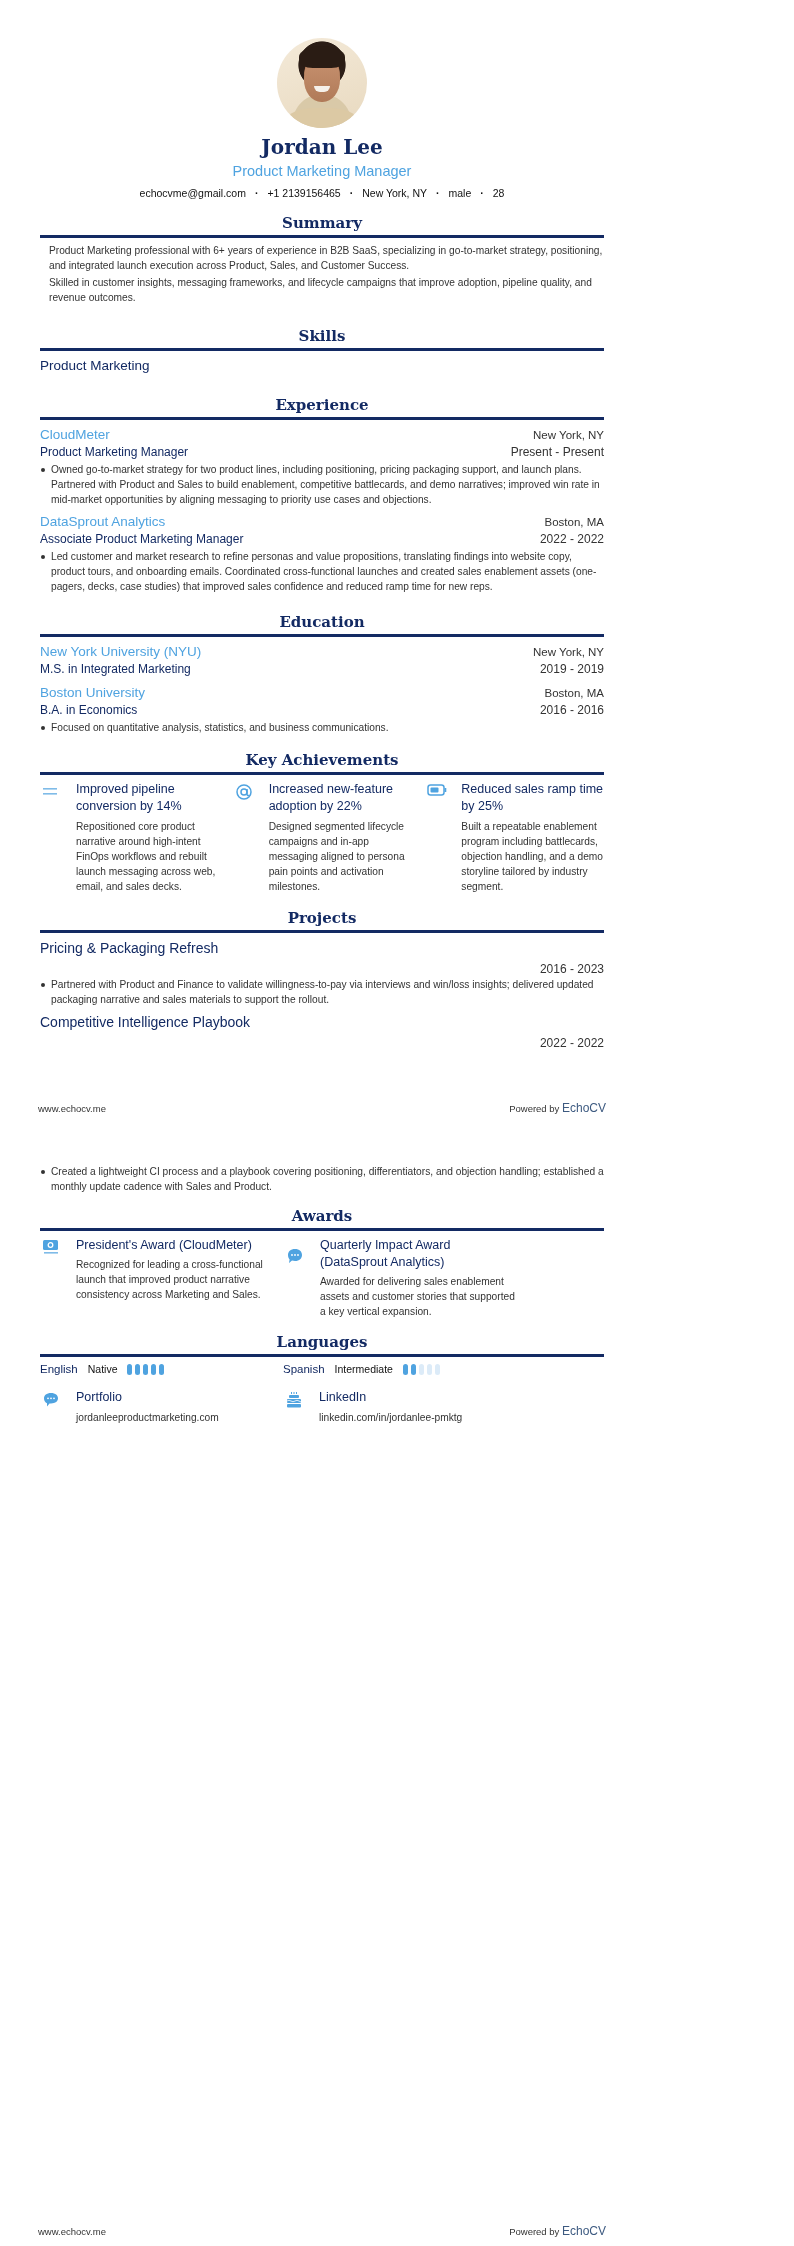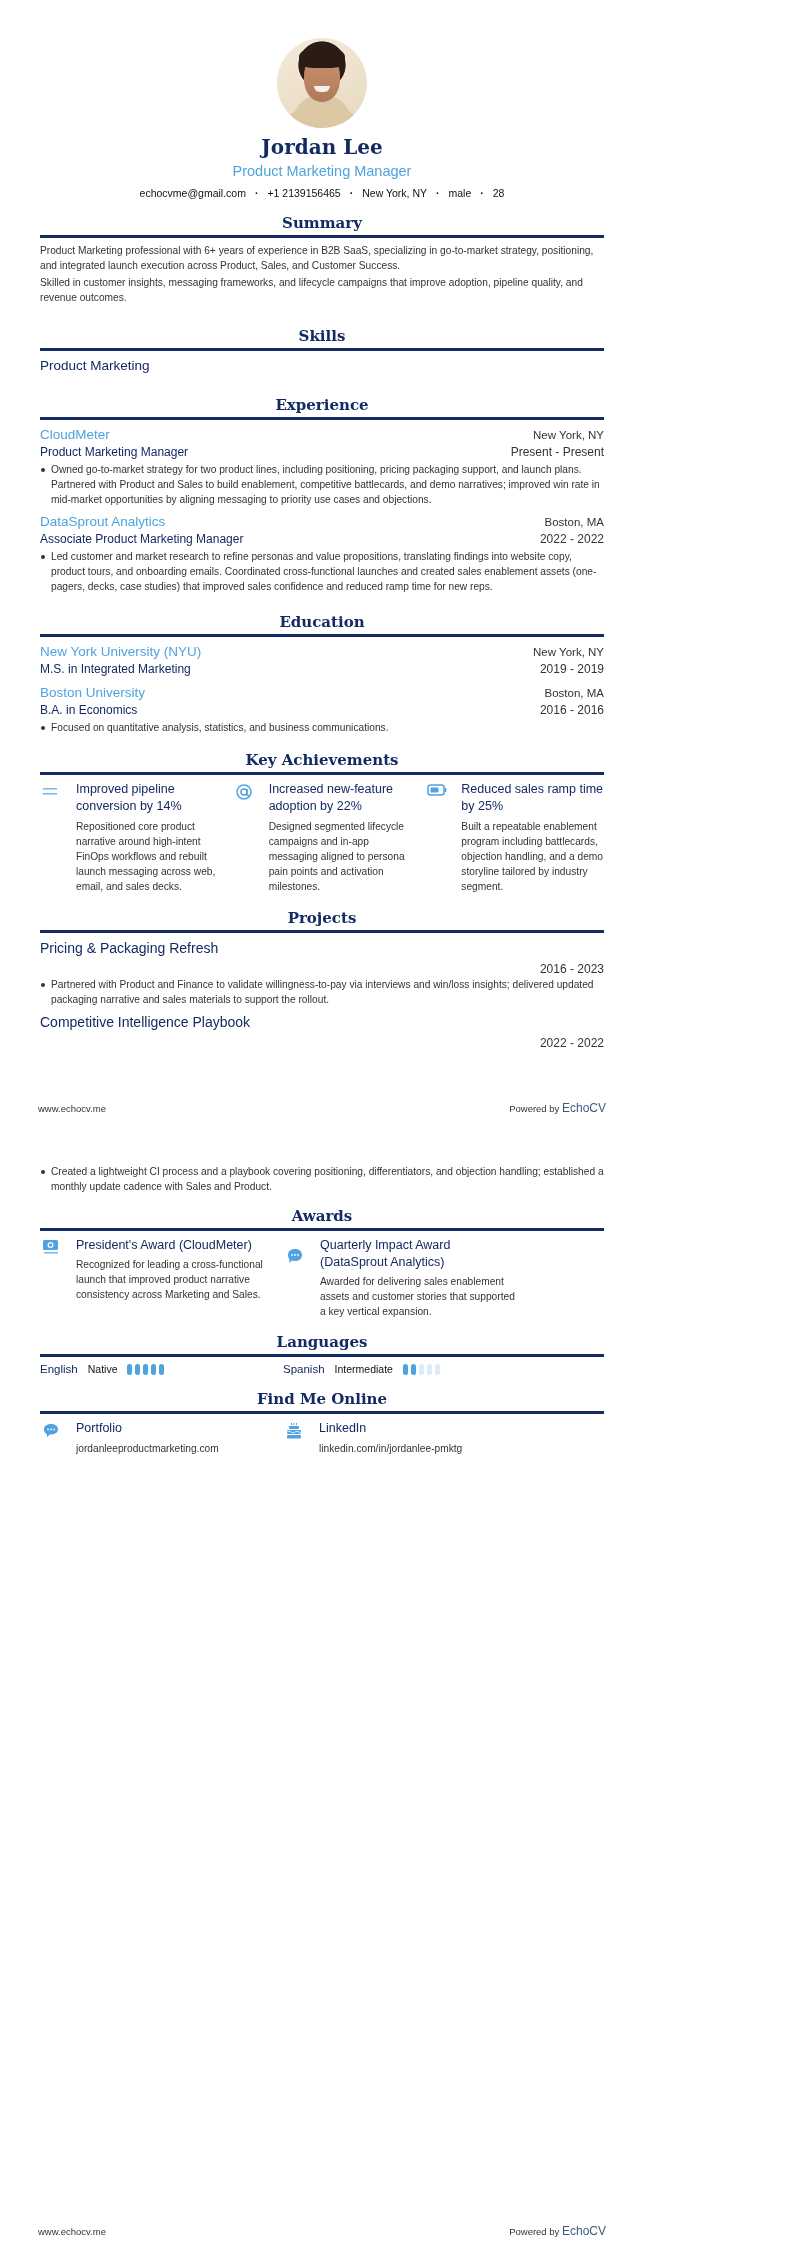--- a/index.html
+++ b/index.html
@@ -60,21 +60,21 @@
   .contacts .sep { display: inline-block; margin: 0 9px; font-weight: bold; }
 
   
   .section-title {
     font-family: "DejaVu Serif", serif;
     font-weight: bold; font-size: 15px; color: #132a63;
     text-align: center; line-height: 20px;
     border-bottom: 3px solid #132a63;
     padding-bottom: 2px;
   }
-  .para { font-size: 10.2px; line-height: 15px; color: #333; }
+  .para { font-size: 10.2px; line-height: 15px; color: #333; margin-left: 9px; }
 
   
   .skill-cat { font-size: 13.5px; color: #132a63; margin-top: 6px; line-height: 18px; }
   .skills-row { display: flex; gap: 16px; margin-top: 3px; }
   .skill-chip {
     font-size: 10.2px; color: #333; padding-bottom: 6px;
     border-bottom: 1.5px solid #132a63; line-height: 14px;
   }
 
   
@@ -358,21 +358,20 @@
             <span class="dot"></span>
             <span class="dot off"></span>
             <span class="dot off"></span>
             <span class="dot off"></span>
           </span>
         </div>
       </div>
     </div>
 
     <div style="margin-top:14px;">
-      <div class="section-title">Find Me Online</div>
       <div class="online-grid">
         <div class="online">
           <div class="ach-icon">
             <svg width="18" height="18" viewBox="0 0 18 18">
                 <path d="M9 2 C13.5 2 16 4.3 16 7.3 C16 10.3 13.5 12.5 9 12.5 L7.5 12.5 L5 15.5 L5 12.2 C3.1 11.5 2 9.6 2 7.3 C2 4.3 4.5 2 9 2 Z" fill="#4fa3e0"></path>
                 <circle cx="6" cy="7.3" r="0.9" fill="#fff"></circle>
                 <circle cx="9" cy="7.3" r="0.9" fill="#fff"></circle>
                 <circle cx="12" cy="7.3" r="0.9" fill="#fff"></circle>
               </svg>
           </div>

